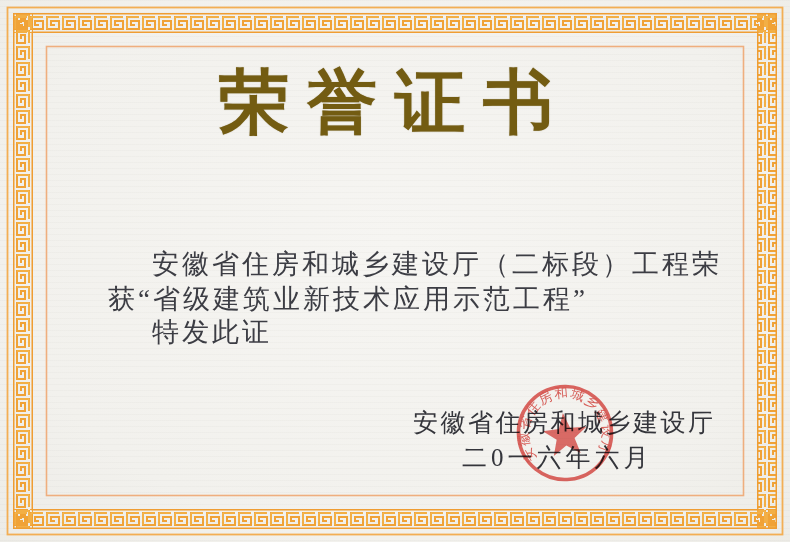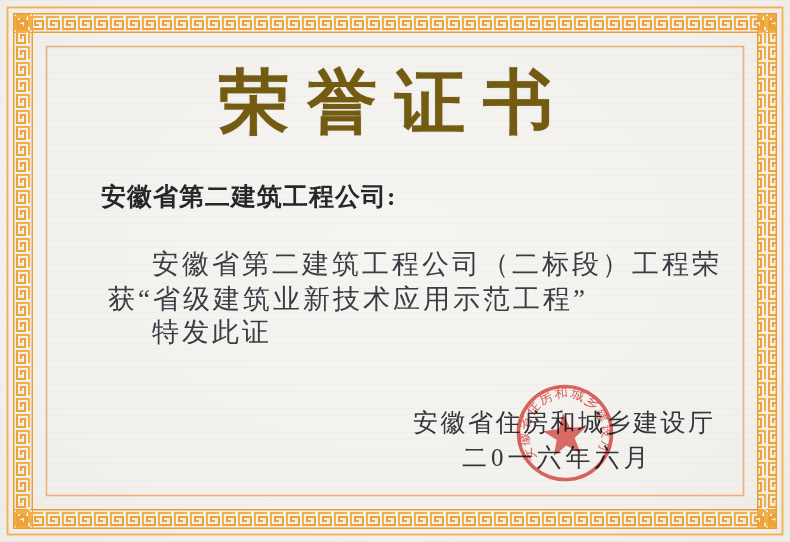--- a/index.html
+++ b/index.html
@@ -85,23 +85,22 @@
     <rect x="13" y="509" width="764" height="20" fill="url(#gkH)"></rect>
 
     <rect x="13.75" y="13.75" width="762.5" height="514.5" fill="none" stroke="#ef9d33" stroke-width="1.5"></rect>
     <rect x="32.25" y="32.25" width="725.5" height="477.5" fill="none" stroke="#ef9d33" stroke-width="1.5"></rect>
 
     <rect x="46.5" y="46.5" width="697" height="449" fill="none" stroke="#efae7e" stroke-width="1.6"></rect>
   </svg>
 
   <div class="title">荣誉证书</div>
 
-  <div class="recipient">安徽省第二建筑工程公司:</div>
 
-  <div class="body-line l1">安徽省第二建筑工程公司（二标段）工程荣</div>
+  <div class="body-line l1">安徽省住房和城乡建设厅（二标段）工程荣</div>
   <div class="body-line l3">特发此证</div>
   <div class="body-line l2">获“省级建筑业新技术应用示范工程”</div>
 
   <div class="issuer">安徽省住房和城乡建设厅</div>
   <div class="date">二0一六年六月</div>
 
   <svg class="seal" width="150" height="150" viewBox="0 0 150 150" aria-hidden="true">
     <defs>
       <path id="sealArc" d="M 45,98 A 37,37 0 1 1 105,98" fill="none"></path>
     </defs>

